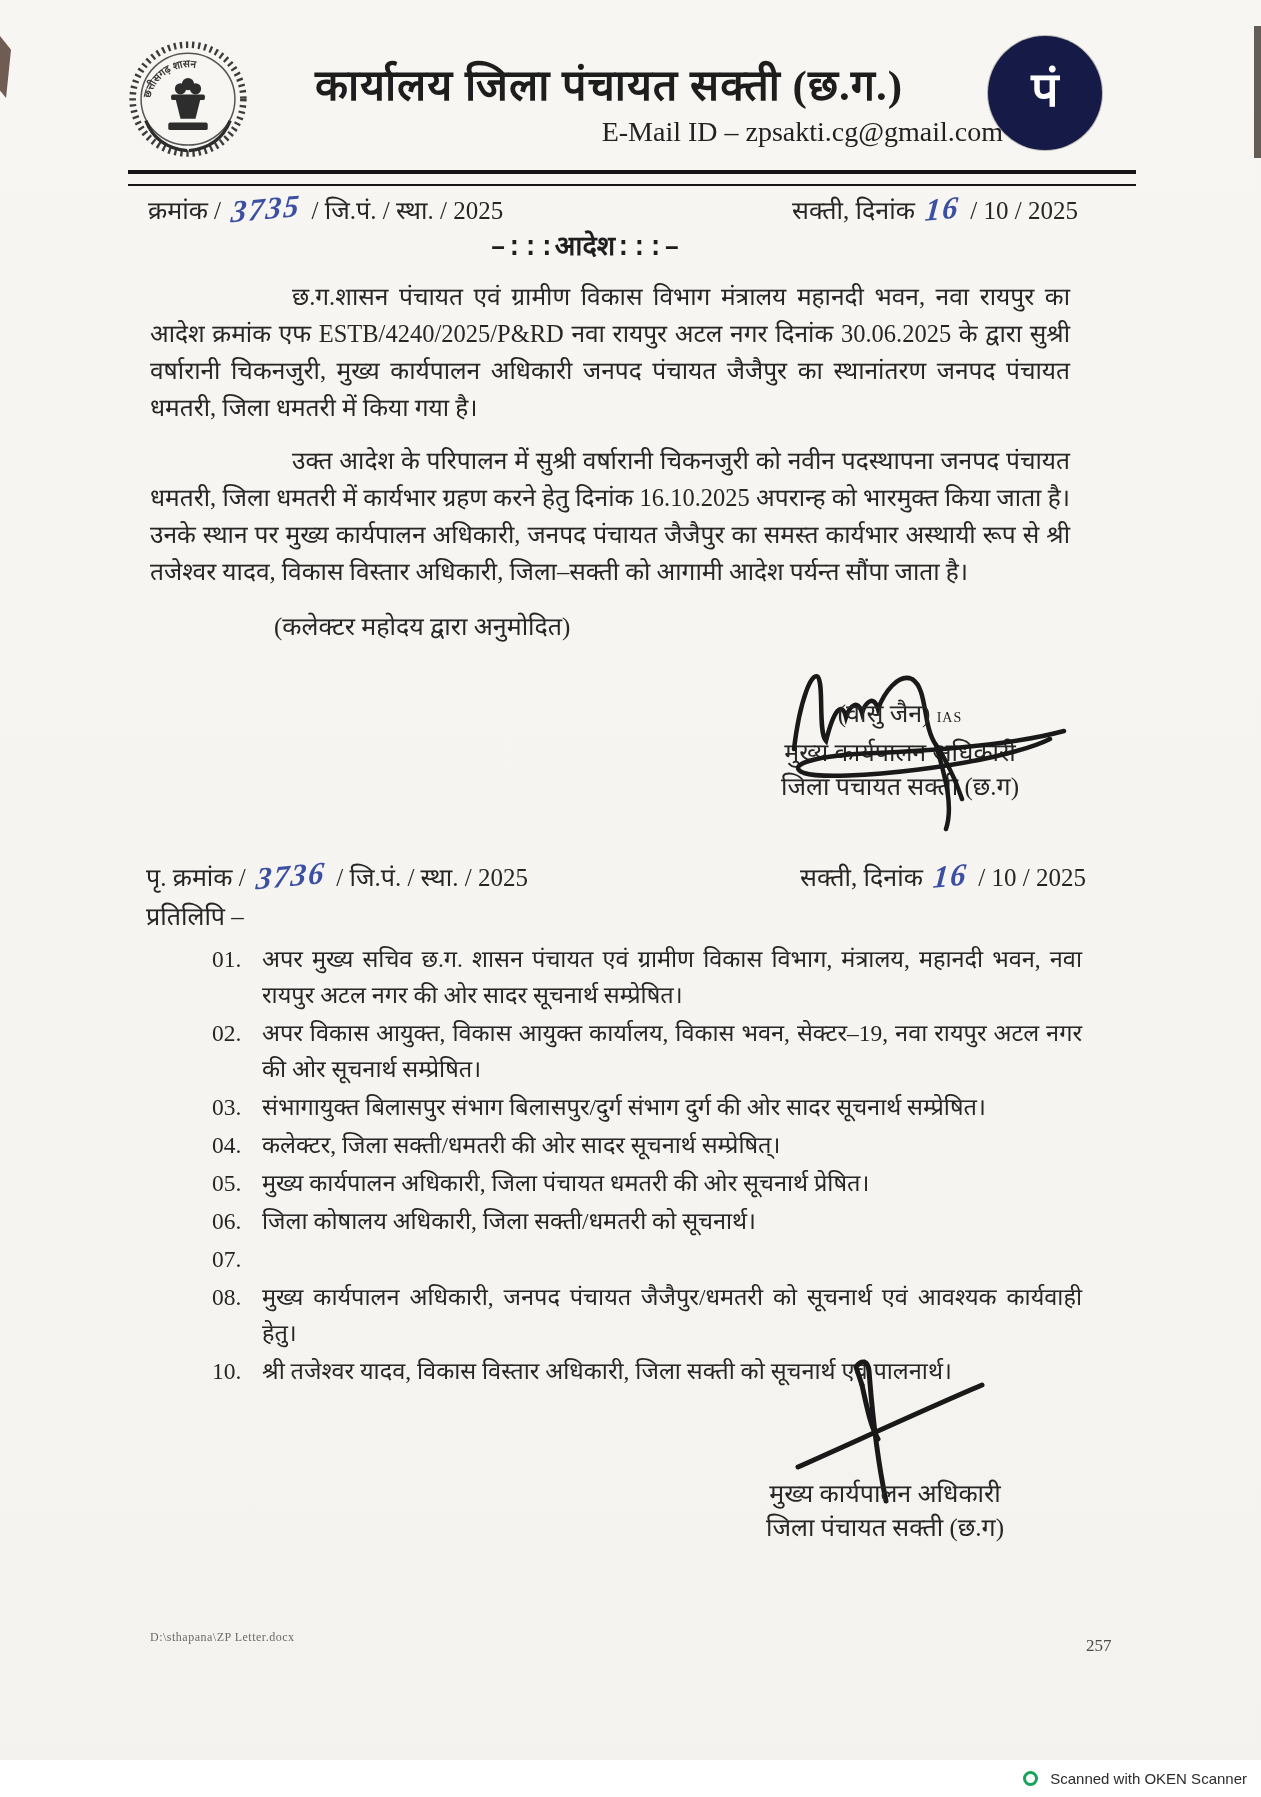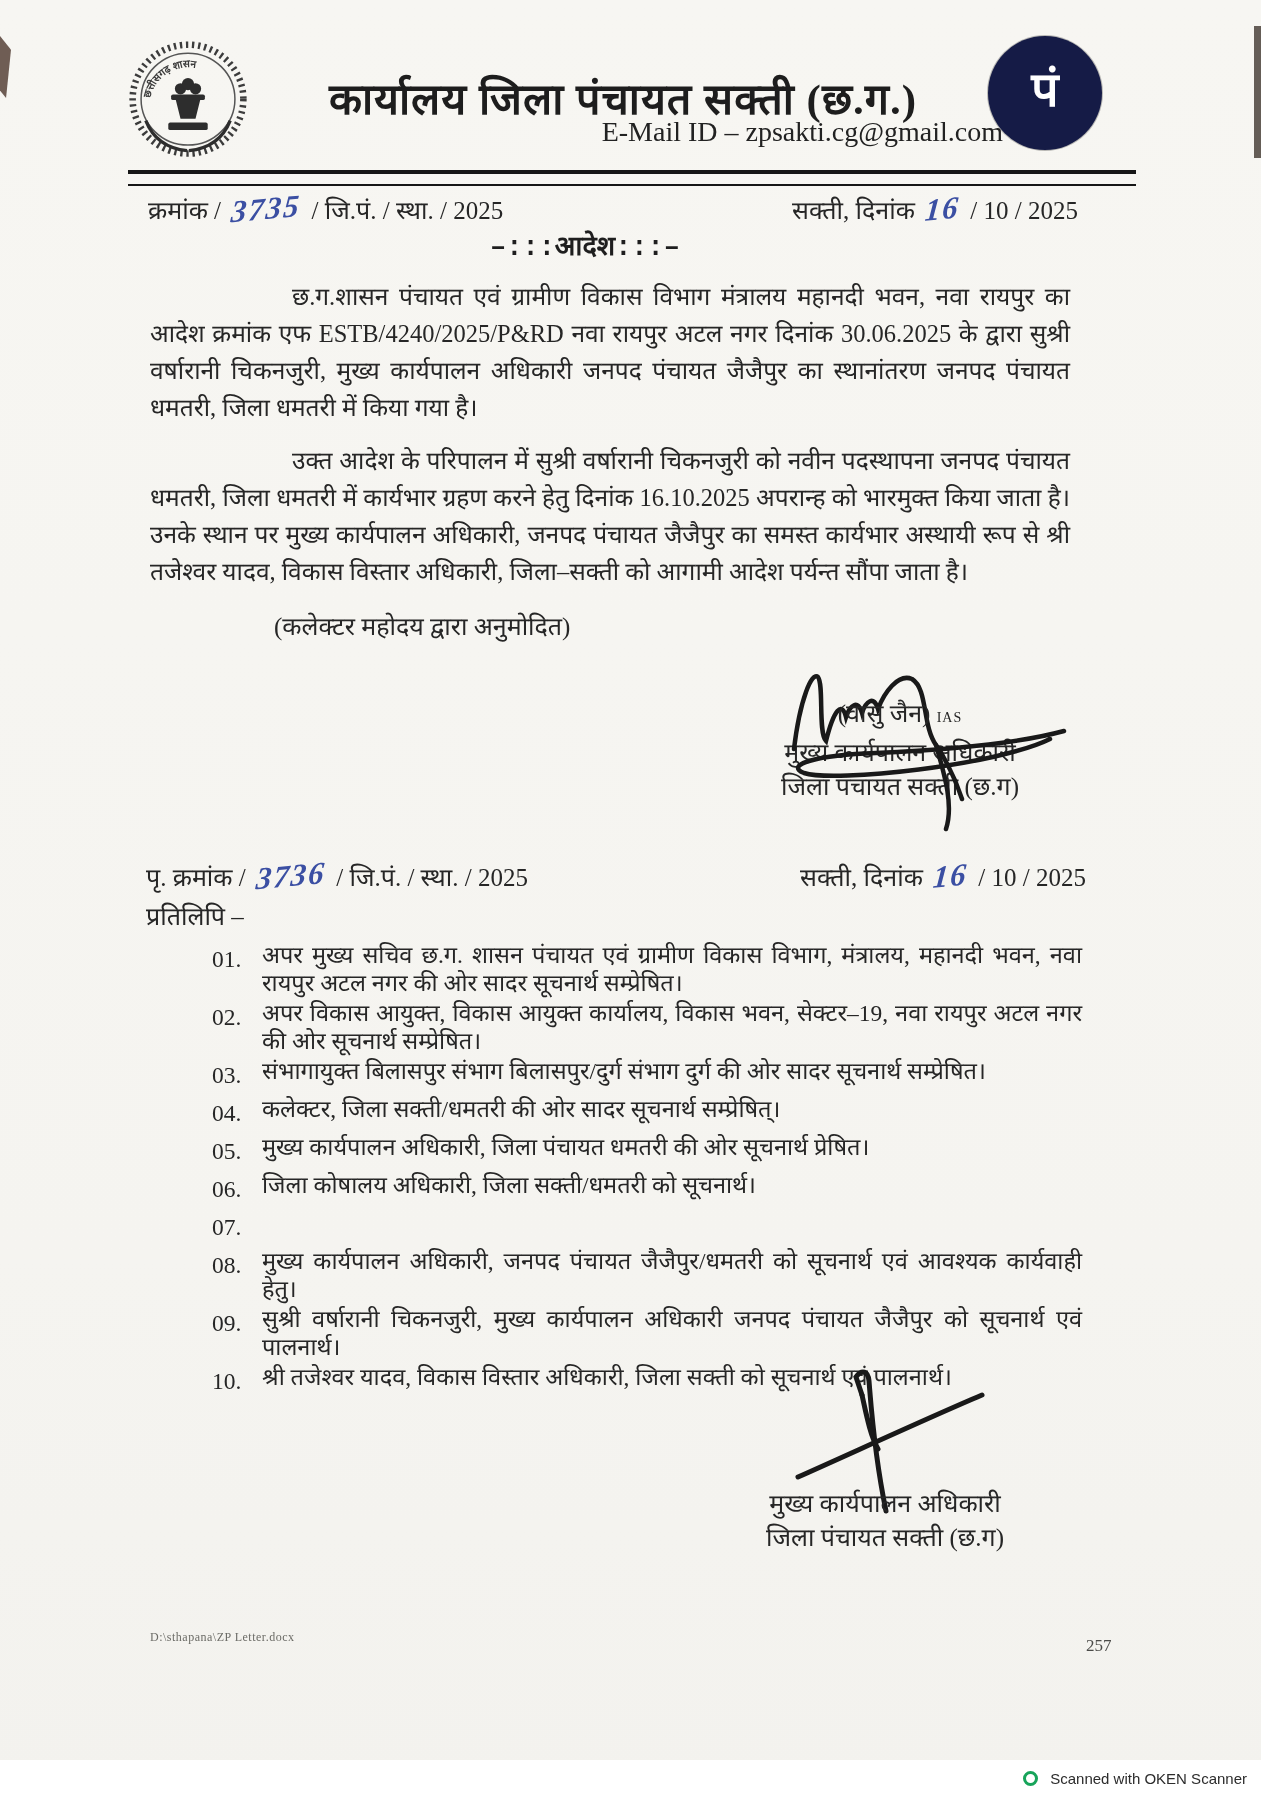--- a/index.html
+++ b/index.html
@@ -14,21 +14,21 @@
   }
   
   .edge-tl{position:absolute;left:0;top:36px;width:11px;height:62px;background:#574238;
            clip-path:polygon(0 0,100% 22%,55% 100%,0 88%);opacity:.85;}
   .edge-tr{position:absolute;right:0;top:26px;width:7px;height:132px;background:#40372f;opacity:.8;}
 
   
   .emblem{position:absolute;left:126px;top:40px;width:124px;height:122px;}
   .head-title{
     position:absolute;left:262px;top:52px;width:690px;
-    text-align:center;font-size:43px;font-weight:700;letter-spacing:1px;color:#1d1d1d;margin:16px;
+    text-align:center;font-size:43px;font-weight:700;letter-spacing:1px;color:#1d1d1d;margin:2px;
   }
   .email{
     position:absolute;right:258px;top:116px;width:460px;
     text-align:right;font-size:28px;color:#222;
   }
   .badge{
     position:absolute;left:988px;top:36px;width:114px;height:114px;border-radius:50%;
     display:flex;align-items:center;justify-content:center;
     box-shadow:0 0 0 1px rgba(0,0,0,.25);
   }
@@ -58,21 +58,21 @@
   .sig1 .sig-name{position:relative;margin-top:50px;font-size:25px;}
   .sig1 .ias{font-size:14px;letter-spacing:1px;font-variant:small-caps;}
   .sig-lines{font-size:25px;line-height:34px;}
 
   .ref-row2{display:flex;justify-content:space-between;font-size:25px;margin-top:14px;padding-left:12px;}
   .copy-label{font-size:25px;margin-top:2px;padding-left:12px;}
 
   .copy-list{margin-top:6px;}
   .copy-row{display:flex;margin:0 0 2px 0;}
   .copy-num{flex:0 0 50px;margin-left:78px;font-size:23.5px;line-height:36px;}
-  .copy-text{flex:1;font-size:23.5px;line-height:28px;text-align:justify;padding-right:4px;}
+  .copy-text{flex:1;font-size:23.5px;line-height:36px;text-align:justify;padding-right:4px;}
 
   .sig2{width:330px;margin-top:6px;height:150px;margin-right:36px;}
   .sig2 .sig-svg{position:absolute;right:50px;top:-40px;}
   .sig2 .sig-lines{position:absolute;bottom:0;left:0;right:0;}
 
   .file-path{position:absolute;left:150px;top:1630px;font-size:12px;color:#6b6b66;
              font-family:"Liberation Serif",serif;letter-spacing:.5px;}
   .page-number{position:absolute;left:1086px;top:1636px;font-size:17px;color:#4b4b48;}
 
   .scanner-bar{position:absolute;left:0;bottom:0;width:1261px;height:37px;background:#ffffff;
@@ -191,24 +191,20 @@
           <span class="copy-text">जिला कोषालय अधिकारी, जिला सक्ती/धमतरी को सूचनार्थ।</span>
         </div>
         <div class="copy-row">
           <span class="copy-num">07.</span>
         </div>
         <div class="copy-row">
           <span class="copy-num">08.</span>
           <span class="copy-text">मुख्य कार्यपालन अधिकारी, जनपद पंचायत जैजैपुर/धमतरी को सूचनार्थ एवं आवश्यक कार्यवाही हेतु।</span>
         </div>
         <div class="copy-row">
-          <span class="copy-num">09.</span>
-          <span class="copy-text">सुश्री वर्षारानी चिकनजुरी, मुख्य कार्यपालन अधिकारी जनपद पंचायत जैजैपुर को सूचनार्थ एवं पालनार्थ।</span>
-        </div>
-        <div class="copy-row">
           <span class="copy-num">10.</span>
           <span class="copy-text">श्री तजेश्वर यादव, विकास विस्तार अधिकारी, जिला सक्ती को सूचनार्थ एवं पालनार्थ।</span>
         </div>
       </div>
 
     <div class="sig-block sig2">
       <svg class="sig-svg" width="230" height="150" viewBox="0 0 230 150">
         <g fill="none" stroke="#191919" stroke-width="5" stroke-linecap="round">
           <path d="M92,30 L86,12 C92,4 98,6 99,16 C101,40 104,88 116,146"></path>
           <path d="M92,30 C96,48 100,70 108,84"></path>

